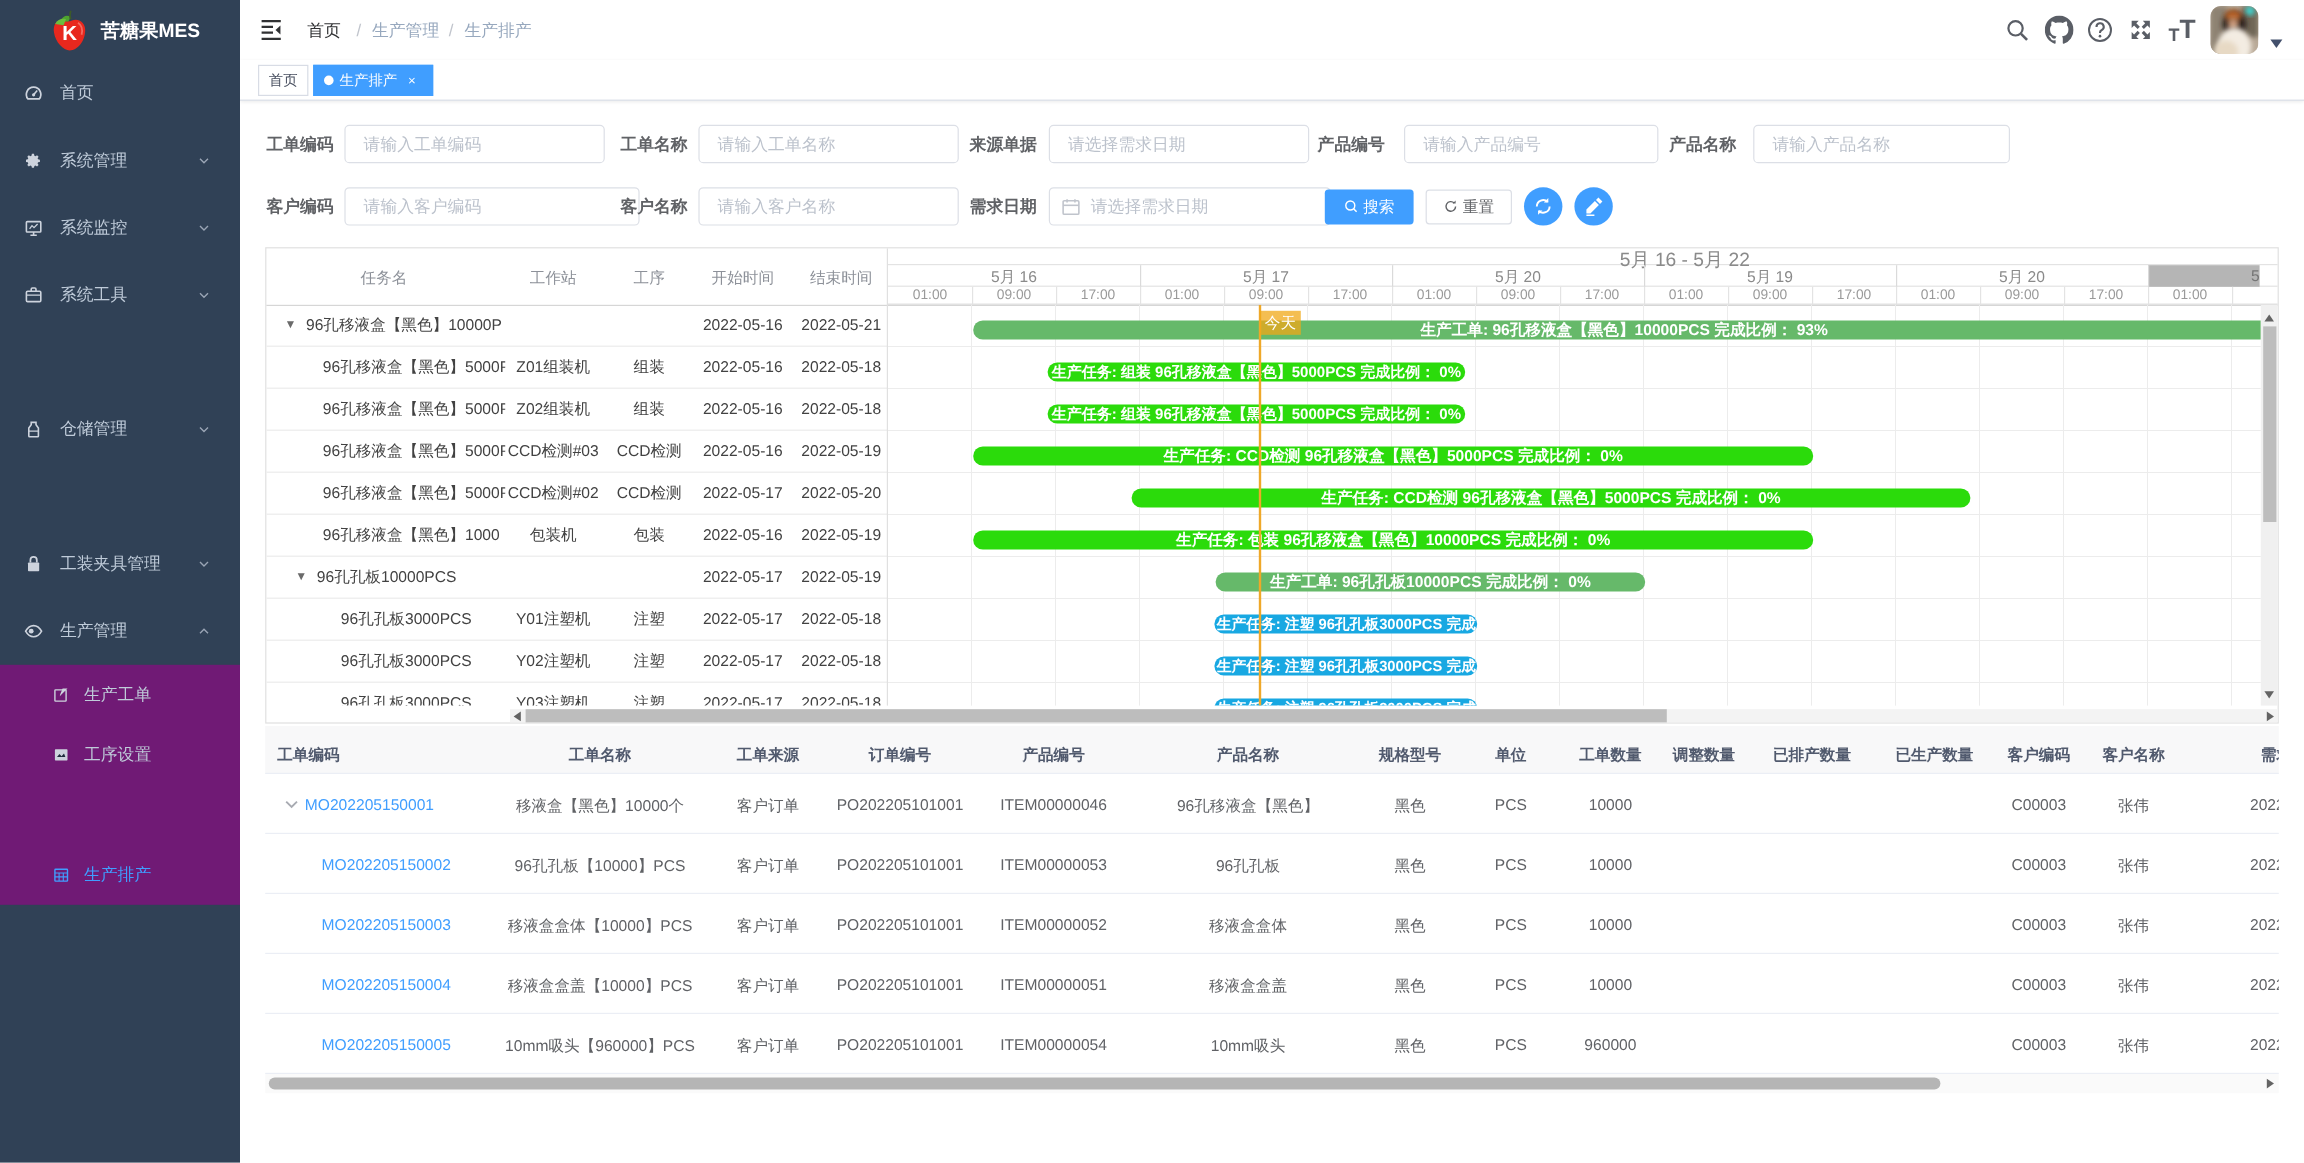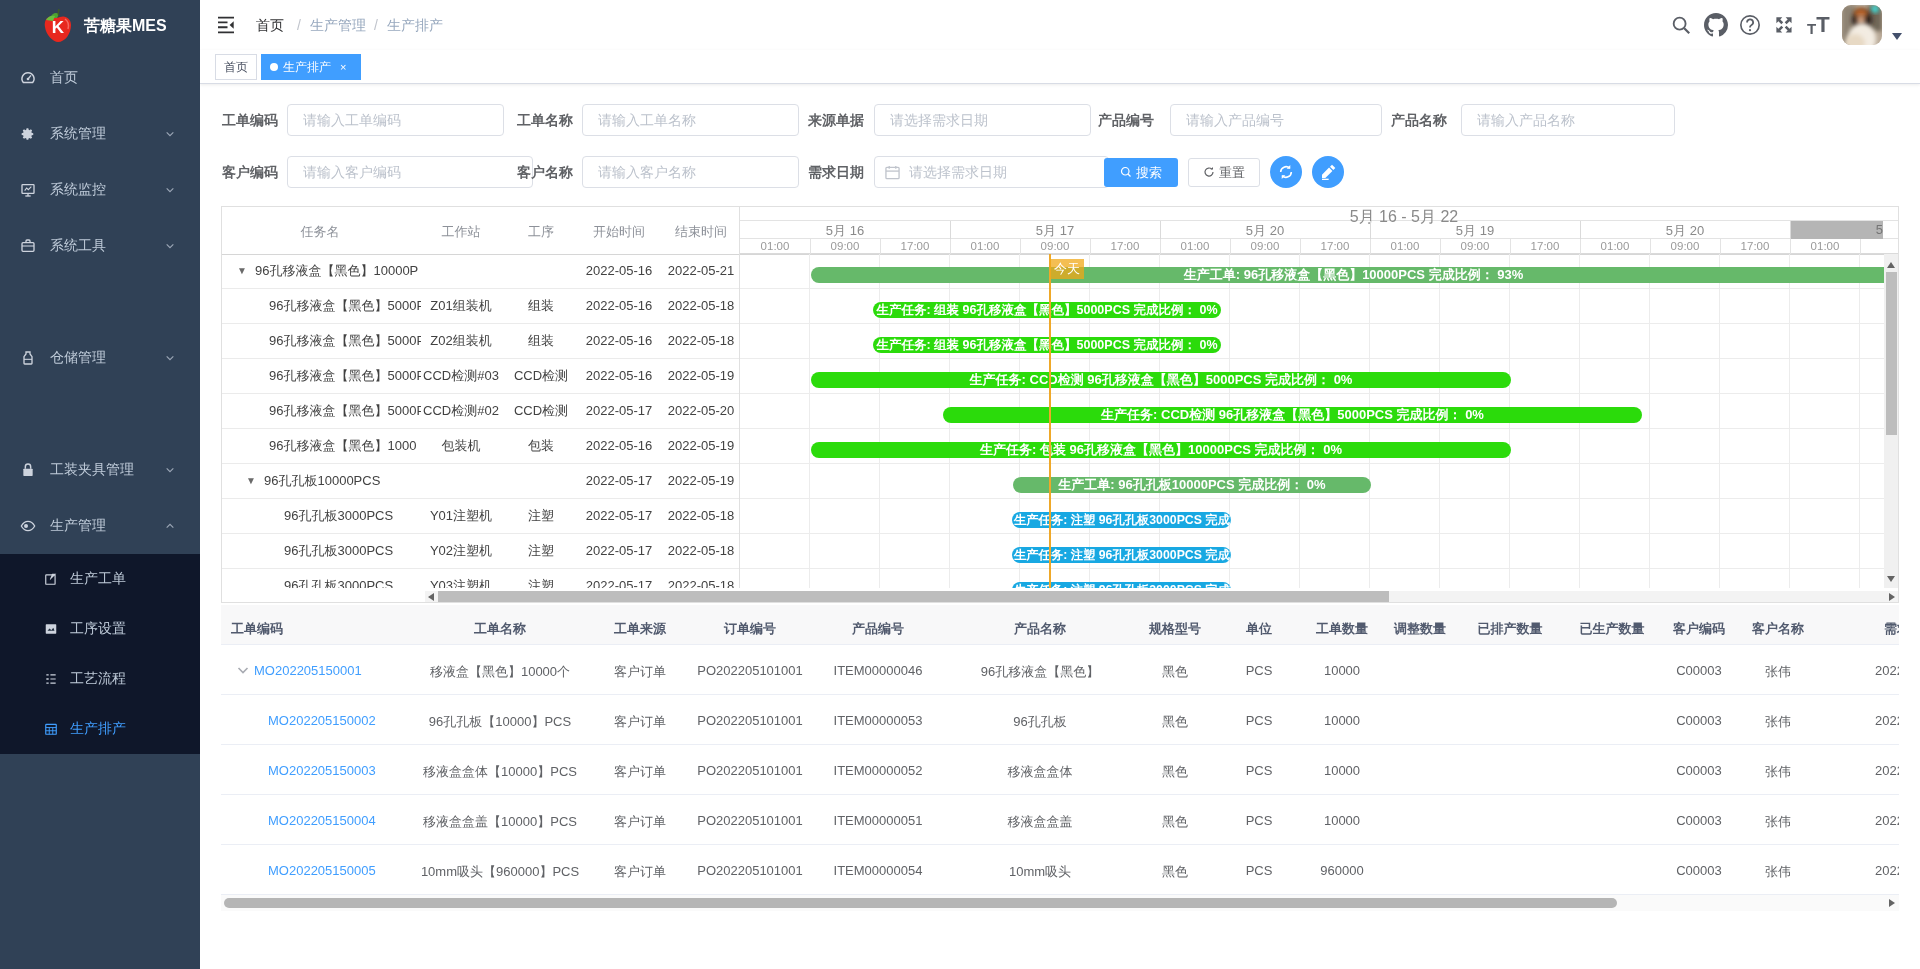--- a/index.html
+++ b/index.html
@@ -6,21 +6,21 @@
 html,body{width:1920px;height:969px;overflow:hidden}
 body{font-family:"Liberation Sans",sans-serif;background:#fff;position:relative}
 .abs{position:absolute}
 .ct{transform:translateX(-50%)}
 
 #sidebar{position:absolute;left:0;top:0;width:200px;height:969px;background:#304156;z-index:5}
 .mitem{position:absolute;left:0;width:200px;height:56px;display:flex;align-items:center;color:#bfcbd9;font-size:14px}
 .mitem .mic{position:absolute;left:20px;width:16px;height:16px}
 .mitem .mtx{position:absolute;left:50px}
 .mitem .arr{position:absolute;left:165px;width:10px;height:10px}
-.sub{position:absolute;left:0;width:200px;background:#0f172a}
+.sub{position:absolute;left:0;width:200px;background:#701a75}
 .sitem{position:absolute;left:0;width:200px;height:50px;display:flex;align-items:center;color:#bfcbd9;font-size:14px}
 .sitem .mic{position:absolute;left:44px;width:14px;height:14px}
 .sitem .mtx{position:absolute;left:70px}
 
 #nav{position:absolute;left:200px;top:0;width:1720px;height:50px;background:#fff;box-shadow:0 1px 4px rgba(0,21,41,.08)}
 
 #tags{position:absolute;left:200px;top:50px;width:1720px;height:34px;background:#fff;border-bottom:1px solid #d8dce5;box-shadow:0 1px 3px 0 rgba(0,0,0,.08)}
 .tag{position:absolute;top:4px;height:26px;line-height:24px;font-size:12px;padding:0 8px;border:1px solid #d8dce5;color:#495060;background:#fff}
 
 .flabel{position:absolute;font-size:14px;font-weight:bold;color:#606266;height:32px;line-height:32px;text-align:right}
@@ -127,27 +127,20 @@
           <path d="M14 3l7 0-9 9-2 2 .5-2.5z" fill="#cdd3dd"></path>
         </svg>
     <span class="mtx">生产工单</span>
   </div>
   <div class="sitem" style="top:50px">
     <svg class="mic" viewBox="0 0 24 24">
           <rect x="3" y="4" width="18" height="16" rx="1" fill="#cdd3dd"></rect>
           <path d="M6 15l3.5-4 3 3L16 10l2 5z" fill="#1f2d3d"></path>
         </svg>
     <span class="mtx">工序设置</span>
-  </div>
-  <div class="sitem" style="top:100px">
-    <svg class="mic" viewBox="0 0 24 24">
-          <path d="M4 5h4M4 12h4M4 19h4" stroke="#cdd3dd" stroke-width="2.4"></path>
-          <path d="M11 5h9M11 12h9M11 19h9" stroke="#cdd3dd" stroke-width="2"></path>
-        </svg>
-    <span class="mtx">工艺流程</span>
   </div>
   <div class="sitem" style="top:150px;color:#409eff">
     <svg class="mic" viewBox="0 0 24 24">
           <rect x="3" y="4" width="18" height="17" rx="1" fill="none" stroke="#409eff" stroke-width="2"></rect>
           <path d="M3 9.5h18M9 9.5V21M15 9.5V21M3 15h18" stroke="#409eff" stroke-width="1.6"></path>
         </svg>
     <span class="mtx">生产排产</span>
   </div>
  </div>
 </div>

